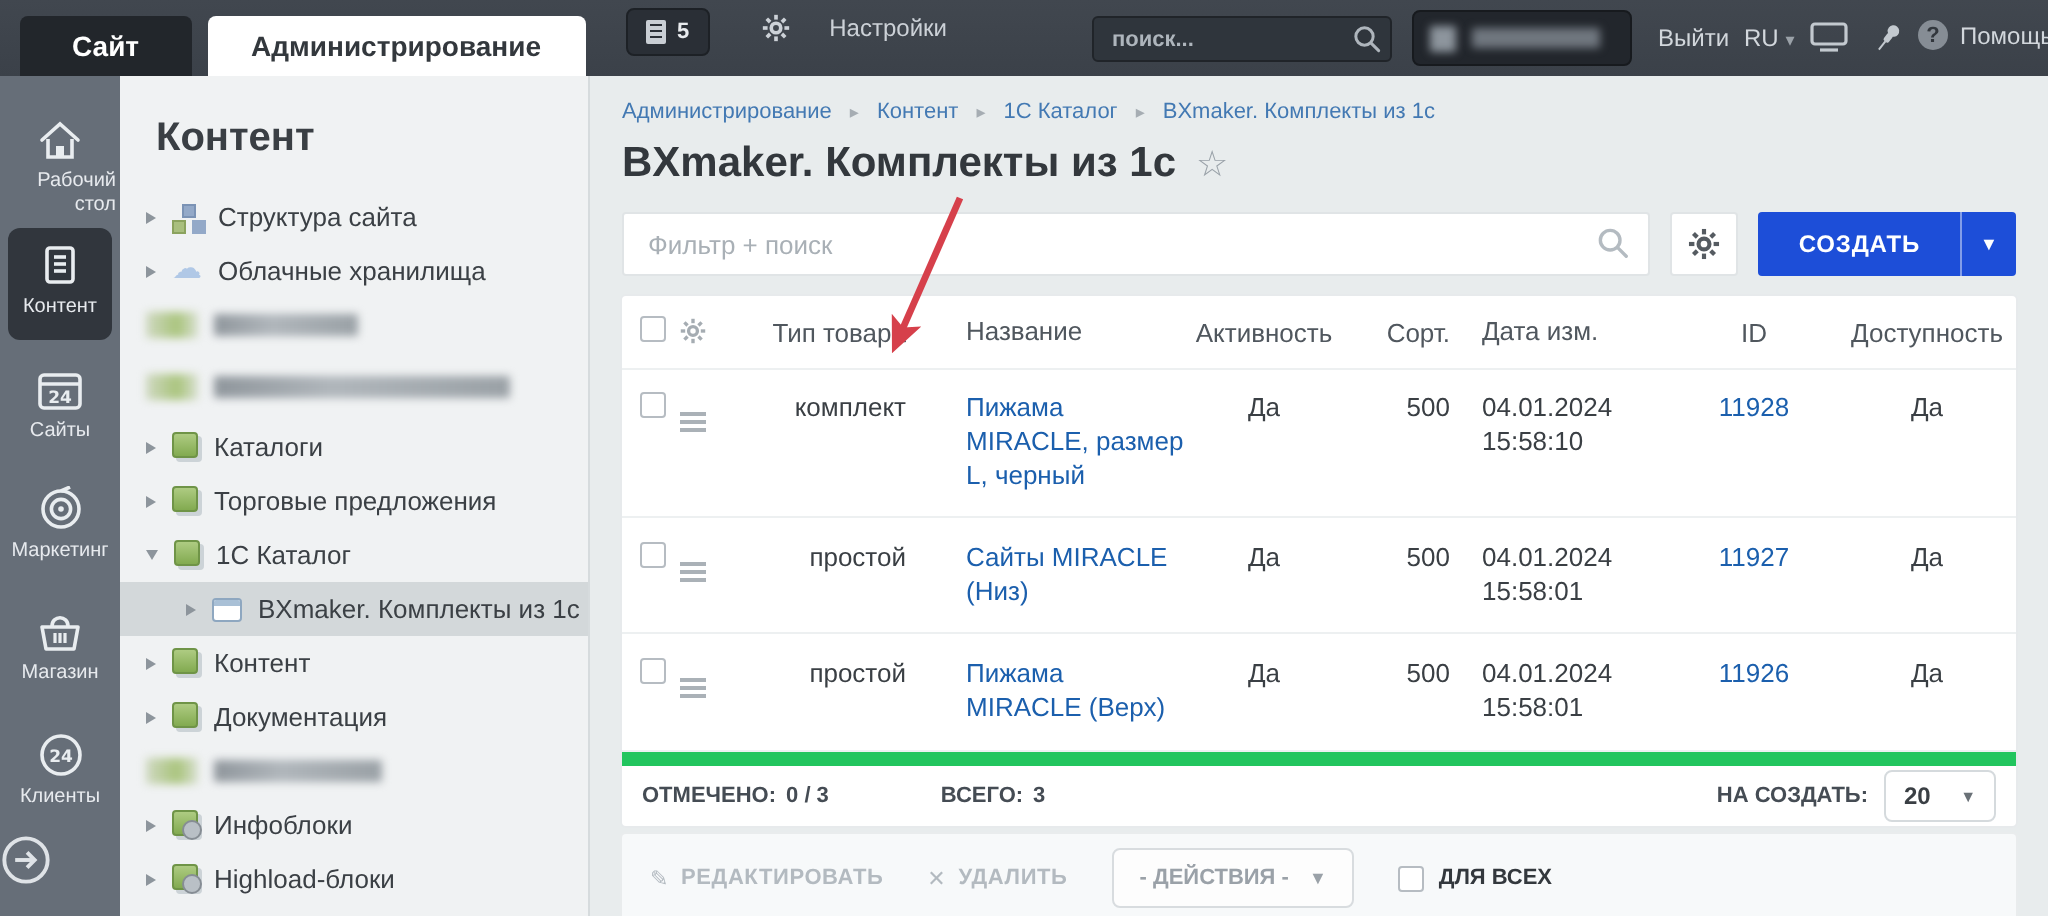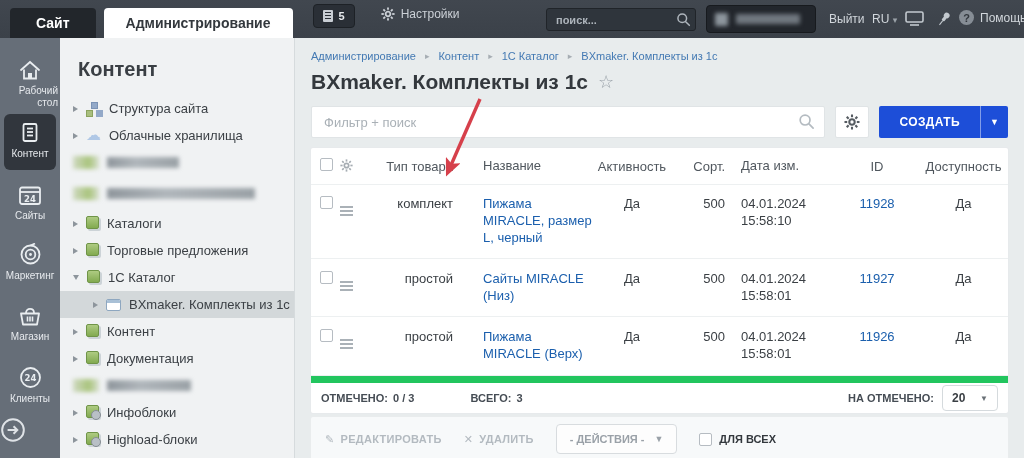--- a/index.html
+++ b/index.html
@@ -13,21 +13,21 @@
     border-radius:4px 4px 0 0; cursor:pointer; }
   .tab.site { margin-left:10px; background:#22262b; color:#fff; }
   .tab.admin { margin-left:8px; background:#fff; color:#33383d; padding:0 22px; }
   .top-middle { display:flex; align-items:center; height:38px; }
   .notif-pill { margin-left:20px; height:24px; margin-bottom:7px; background:#2a2f36; border:1px solid #1d2126;
     border-radius:4px; display:flex; align-items:center; padding:0 9px; gap:6px; cursor:pointer; }
   .notif-book { width:10px; height:12px; background:#c9ced4; border-radius:1px; position:relative; }
   .notif-book:after { content:""; position:absolute; left:2px; top:2px; width:6px; height:1.5px; background:#2a2f36;
     box-shadow:0 3px 0 #2a2f36, 0 6px 0 #2a2f36; }
   .notif-count { color:#e8ebee; font-size:11px; font-weight:bold; }
-  .top-settings { display:flex; align-items:center; gap:6px; margin-left:26px; margin-bottom:10px; color:#ccd1d7; font-size:12px; cursor:pointer; }
+  .top-settings { display:flex; align-items:center; gap:20px; margin-left:26px; margin-bottom:10px; color:#ccd1d7; font-size:12px; cursor:pointer; }
   .top-search { position:absolute; left:546px; top:8px; width:150px; height:23px; }
   .top-search input { width:100%; height:100%; background:#2f353c; border:1px solid #202429; border-radius:3px;
     color:#cdd2d8; font-size:11px; font-weight:bold; padding:0 24px 0 9px; outline:none; font-family:inherit; }
   .top-search input::placeholder { color:#aeb5bc; }
   .top-search .mag { position:absolute; right:5px; top:4px; color:#aeb5bc; }
   .user-box { position:absolute; left:706px; top:5px; width:110px; height:28px; background:#22262c; border:1px solid #171a1e;
     border-radius:4px; display:flex; align-items:center; padding:0 8px; gap:8px; cursor:pointer; }
   .blurblob { filter:blur(2px); border-radius:1px; }
   .user-avatar { width:13px; height:13px; background:#8d959d; }
   .user-name { width:64px; height:10px; background:#70777f; }
@@ -440,21 +440,21 @@
     <div class="tfoot">
       <div class="grp">
         <span>ОТМЕЧЕНО:</span>
         <span>0 / 3</span>
       </div>
       <div class="grp">
         <span>ВСЕГО:</span>
         <span>3</span>
       </div>
       <div class="perpage">
-        <span>НА ОТМЕЧЕНО:</span>
+        <span>НА СОЗДАТЬ:</span>
         <span class="pp-select">
           <span>20</span>
           <span class="caret">▼</span>
         </span>
       </div>
     </div>
   </div>
 
   <div class="actionbar">
     <div class="act-btn">

